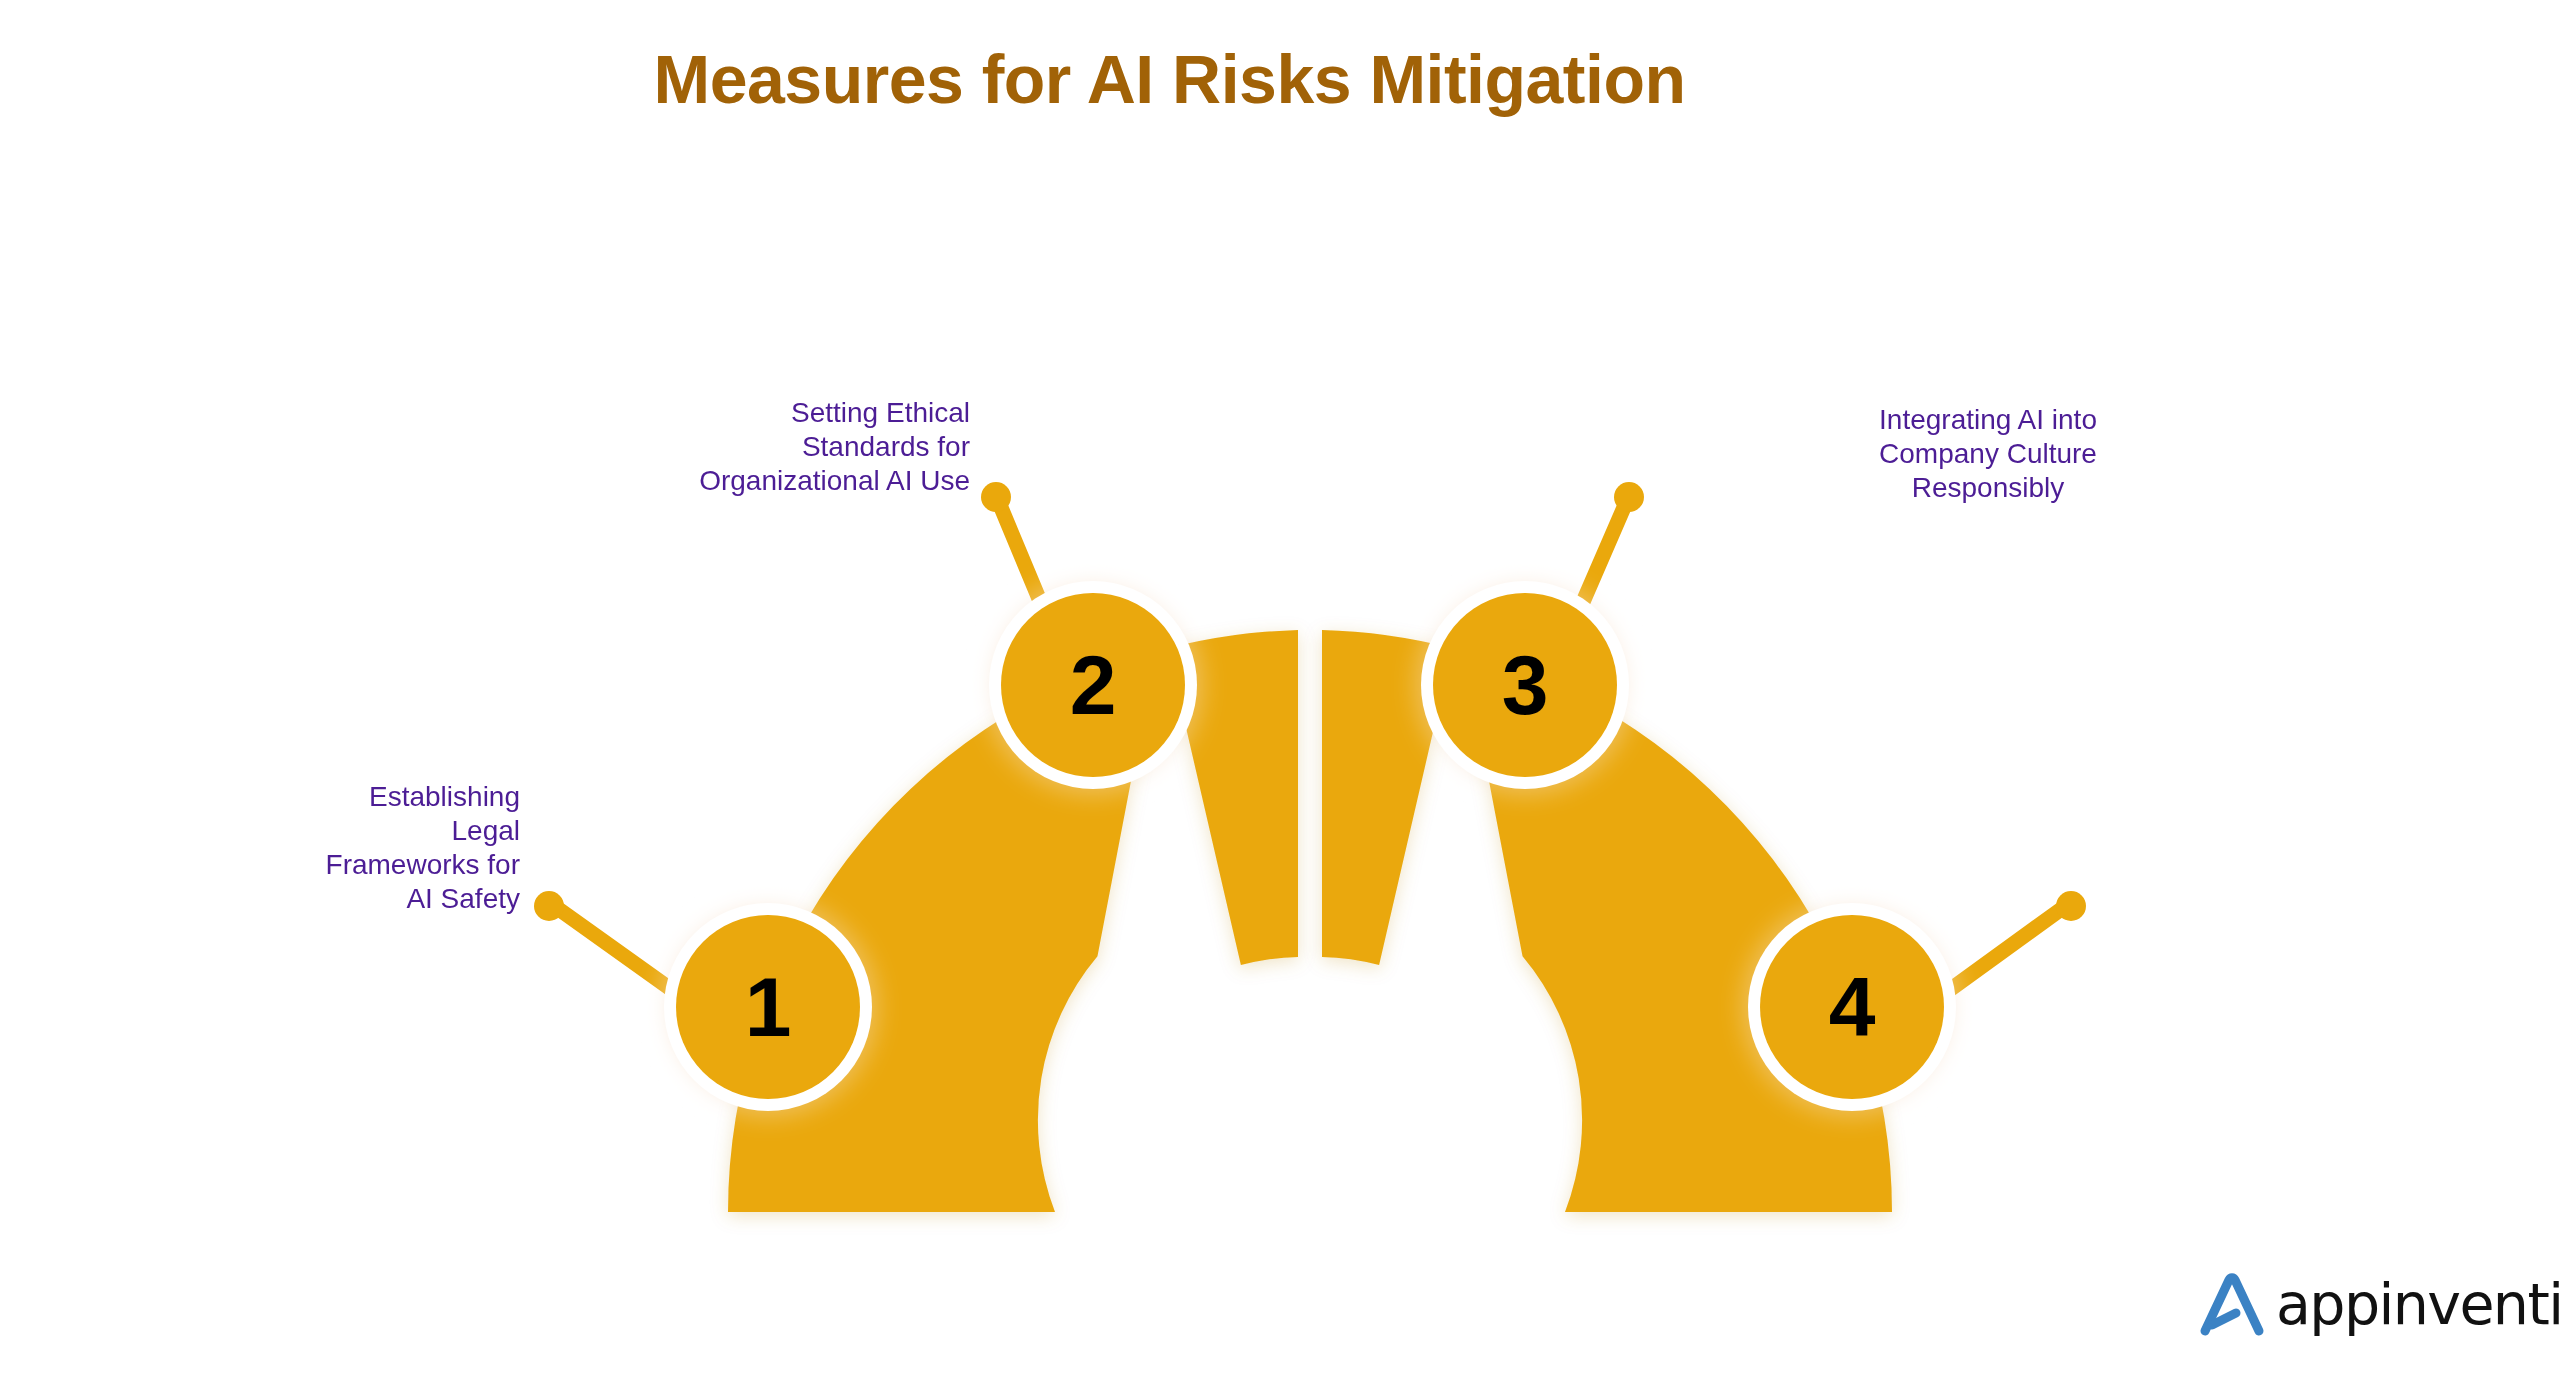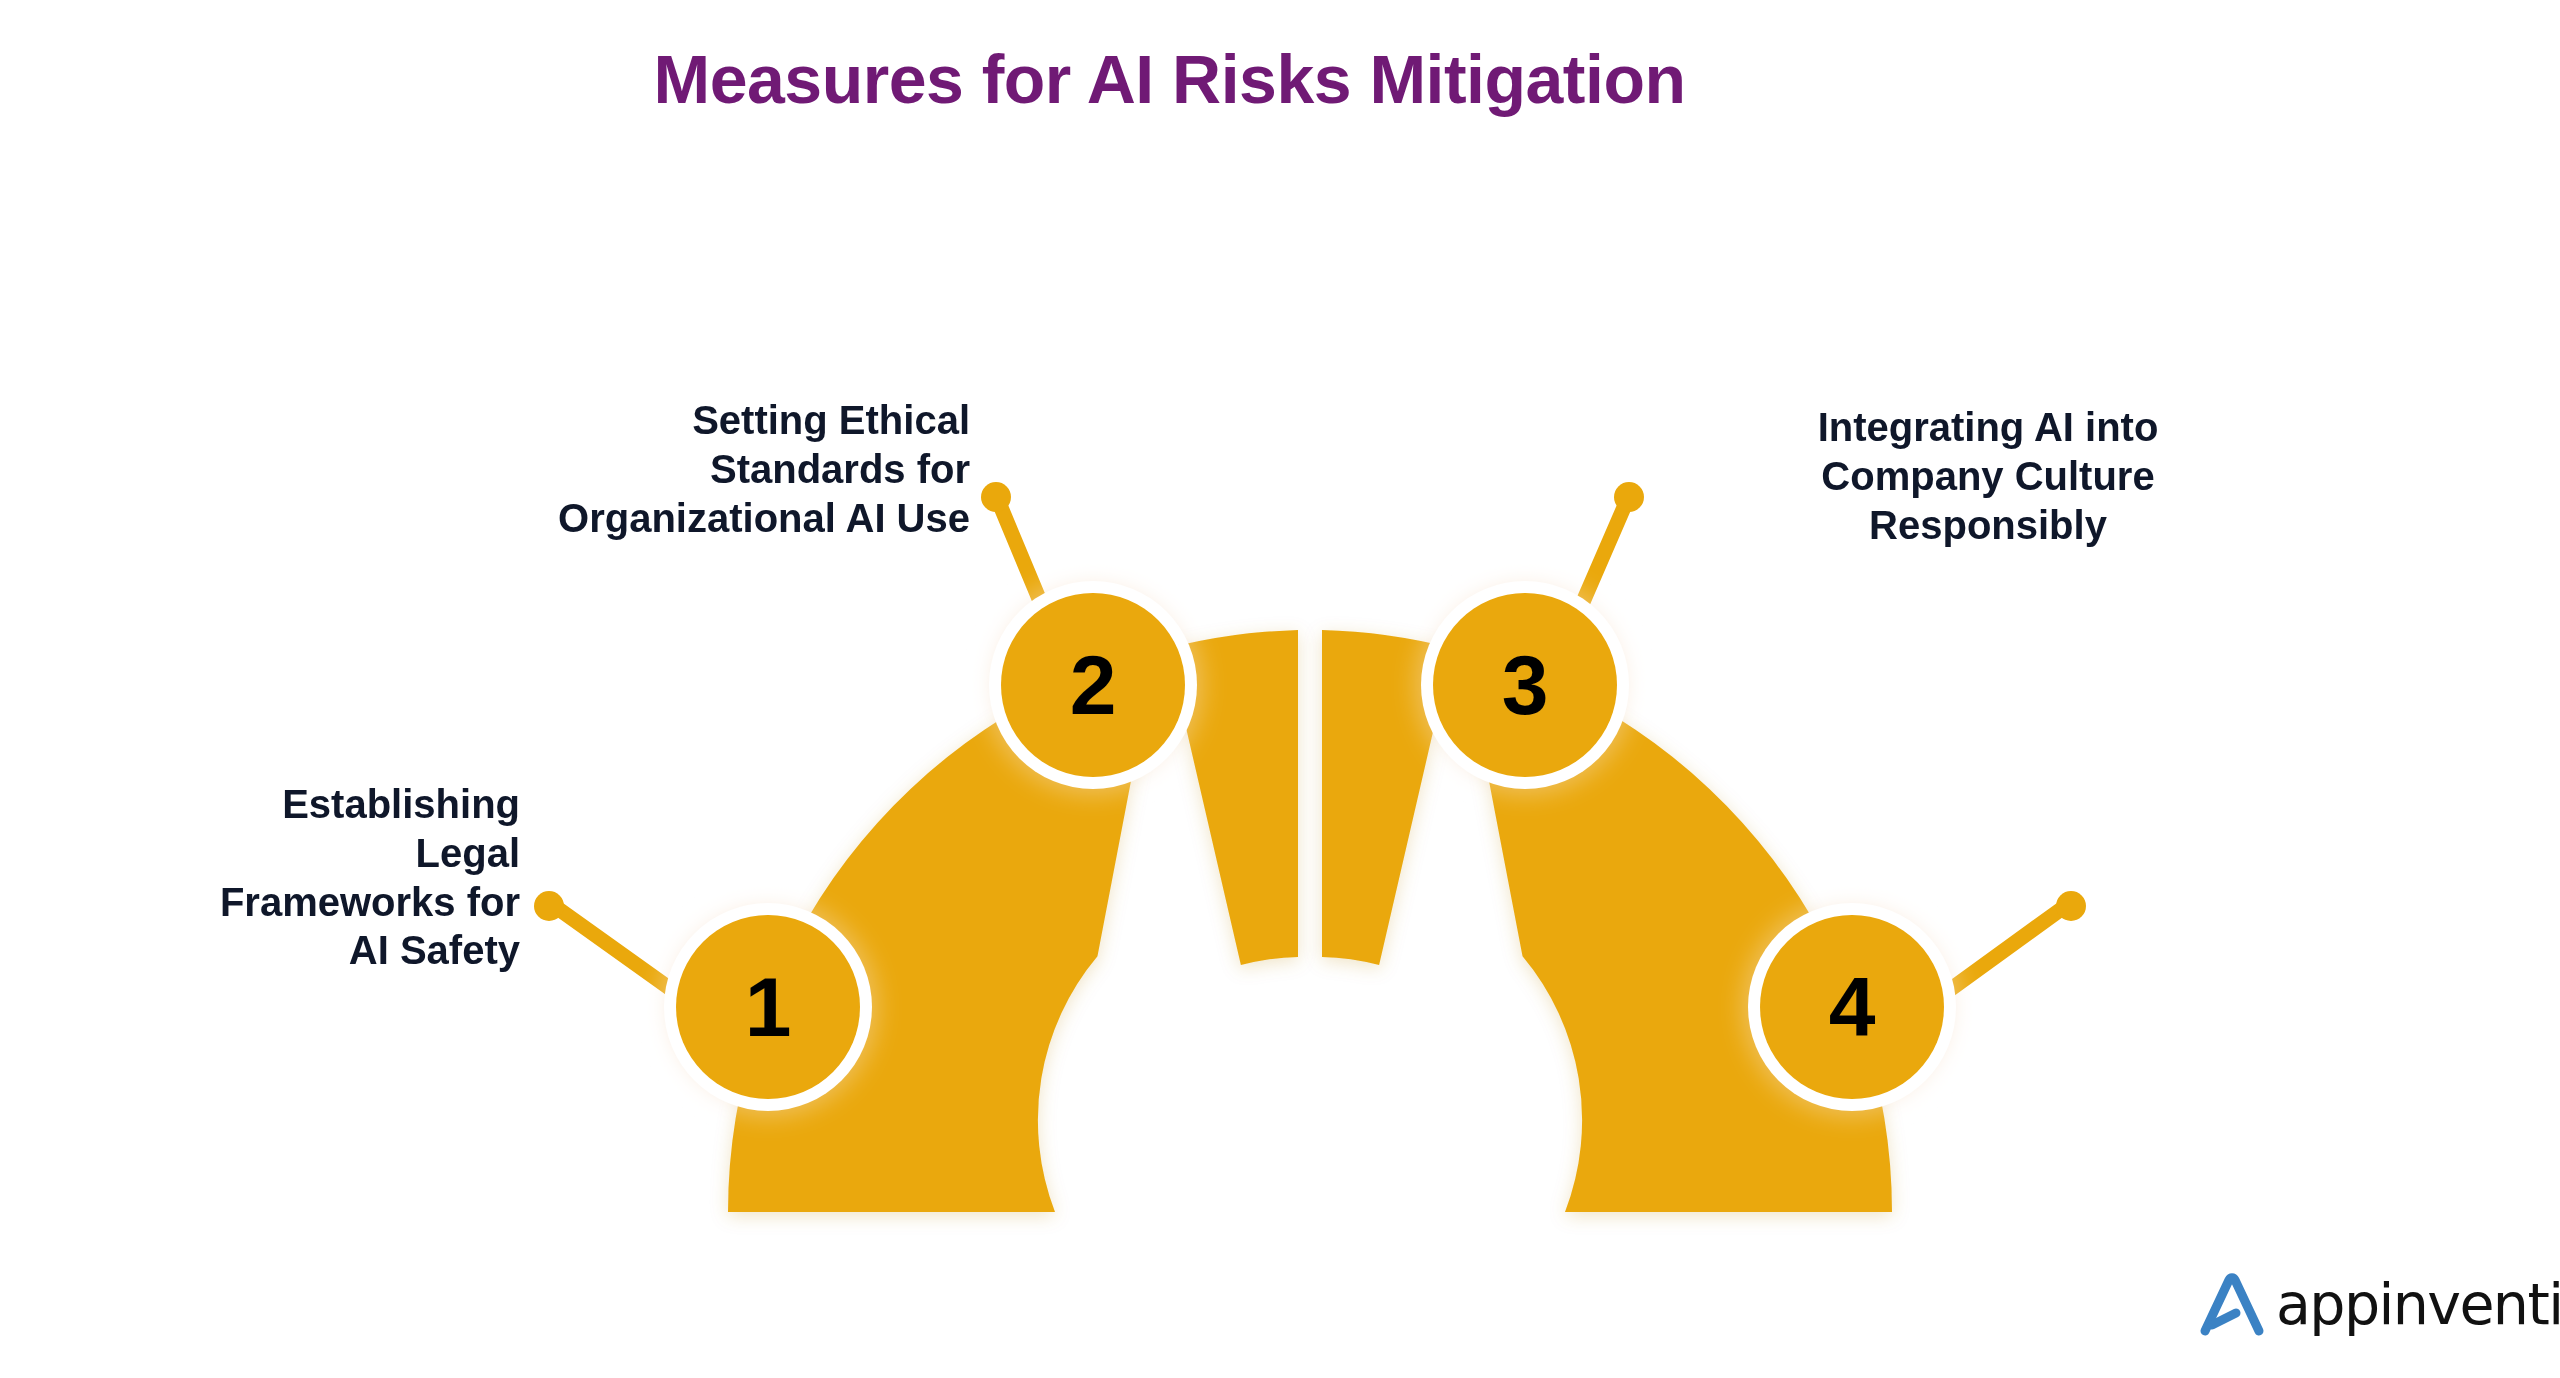--- a/index.html
+++ b/index.html
@@ -21,41 +21,41 @@
 
   
   #title {
     position: absolute;
     left: 0;
     top: 42px;
     width: 2339px;
     text-align: center;
     font-size: 68px;
     font-weight: bold;
-    color: #701a75;
+    color: #a16207;
     letter-spacing: -0.5px;
     line-height: 1.1;
   }
 
   
   #diagram {
     position: absolute;
     left: 0;
     top: 0;
     width: 2560px;
     height: 1378px;
   }
 
   
   .label {
     position: absolute;
-    font-size: 40px;
+    font-size: 28px;
     line-height: 1.22;
-    color: #0f172a;
-    font-weight: 700;
+    color: #4c1d95;
+    font-weight: 400;
     white-space: pre-line;
   }
   .label.right-al { text-align: right; }
   .label.left-al  { text-align: center; margin-top: 23px; }
 
   #label-1 { left: 40px;   top: 780px; width: 480px; }
   #label-2 { left: 290px;  top: 396px; width: 680px; }
   #label-3 { left: 1678px; top: 380px; width: 620px; }
   #label-4 { left: 2108px; top: 810px; width: 420px; }
 

